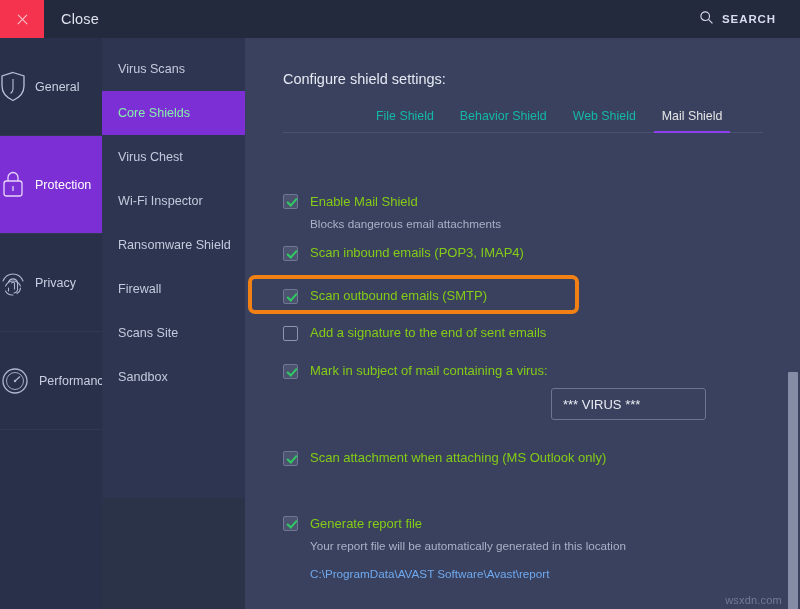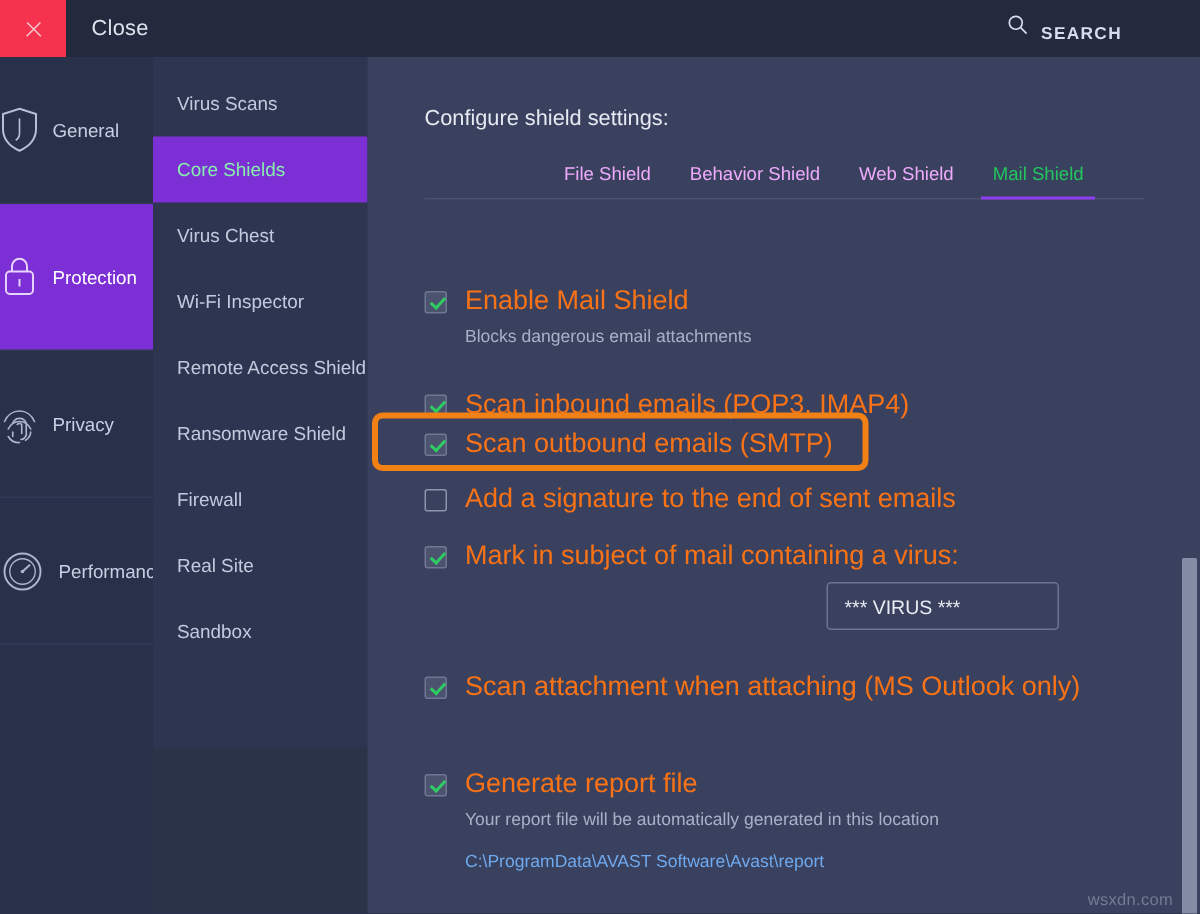--- a/index.html
+++ b/index.html
@@ -35,22 +35,22 @@
     content: ""; position: absolute; left: 0; top: 6px;
     width: 13px; height: 1.4px; background: #f3c8cf;
   }
   .close-x::before { transform: rotate(45deg); }
   .close-x::after  { transform: rotate(-45deg); }
   .close-label {
     margin-left: 17px;
     color: #dfe3ee; font-size: 14.5px; letter-spacing: .2px;
   }
   .search-area {
-    margin-left: auto; margin-right: 52px;
-    display: flex; align-items: flex-end; gap: 8px;
+    margin-left: auto; margin-right: 24px;
+    display: flex; align-items: center; gap: 8px;
     cursor: pointer;
   }
   .search-label {
     color: #d8dced; font-size: 11.5px;
     letter-spacing: .9px; font-weight: 600;
   }
 
   
   .rail {
     position: absolute; left: 0; top: 38px;
@@ -106,24 +106,24 @@
 
   .tabs {
     position: absolute; left: 38px; top: 71px;
     width: 480px;
     border-bottom: 1px solid #49516e;
     display: flex; align-items: flex-end; gap: 0;
     padding-left: 80px;
   }
   .tab {
     padding: 0 13px 9px 13px;
-    color: #f0abfc; font-size: 12.4px;
+    color: #14b8a6; font-size: 12.4px;
     cursor: pointer; position: relative;
   }
-  .tab.active { color: #22c55e; }
+  .tab.active { color: #e5e5e5; }
   .tab.active::after {
     content: ""; position: absolute;
     left: 5px; right: 5px; bottom: -1px; height: 2px;
     background: #8d3ff0;
   }
 
   
   .options { position: absolute; left: 0; top: 112px; width: 555px; }
 
   .opt-row {
@@ -145,21 +145,21 @@
   }
   .cb.checked::after {
     content: ""; position: absolute;
     left: 4.5px; top: 1px;
     width: 4px; height: 8px;
     border: solid #2ecc62;
     border-width: 0 2px 2px 0;
     transform: rotate(42deg);
   }
   .opt-label {
-    color: #f97316; font-size: 18px; line-height: 17px;
+    color: #84cc16; font-size: 13px; line-height: 17px;
   }
   .opt-sub {
     color: #aab1c7; font-size: 11.7px;
     margin-top: 6px; line-height: 15px;
   }
   .opt-link {
     color: #6fa9ef; font-size: 11.7px;
     margin-top: 13px; line-height: 15px;
     cursor: pointer; text-decoration: none; display: block;
   }
@@ -279,24 +279,23 @@
       </span>
       <span class="rail-label">Performance</span>
     </div>
   </div>
 
   <div class="nav">
     <div class="nav-item">Virus Scans</div>
     <div class="nav-item active">Core Shields</div>
     <div class="nav-item">Virus Chest</div>
     <div class="nav-item">Wi-Fi Inspector</div>
-    <div class="nav-item">Remote Access Shield</div>
     <div class="nav-item">Ransomware Shield</div>
     <div class="nav-item">Firewall</div>
-    <div class="nav-item">Real Site</div>
+    <div class="nav-item">Scans Site</div>
     <div class="nav-item">Sandbox</div>
   </div>
 
   <div class="main">
 
     <div class="section-title">Configure shield settings:</div>
 
     <div class="tabs">
       <div class="tab">File Shield</div>
       <div class="tab">Behavior Shield</div>
@@ -307,21 +306,21 @@
     <div class="options">
 
       <div class="opt-row" style="top:42px;">
         <span class="cb checked"></span>
         <span>
           <span class="opt-label">Enable Mail Shield</span>
           <div class="opt-sub">Blocks dangerous email attachments</div>
         </span>
       </div>
 
-      <div class="opt-row" style="top:111px;align-items:flex-end;">
+      <div class="opt-row" style="top:94px;align-items:flex-end;">
         <span class="cb checked"></span>
         <span class="opt-label">Scan inbound emails (POP3, IMAP4)</span>
       </div>
 
       <div class="opt-row" style="top:137px;">
         <span class="cb checked"></span>
         <span class="opt-label">Scan outbound emails (SMTP)</span>
       </div>
 
       <div class="opt-row" style="top:174px;">

